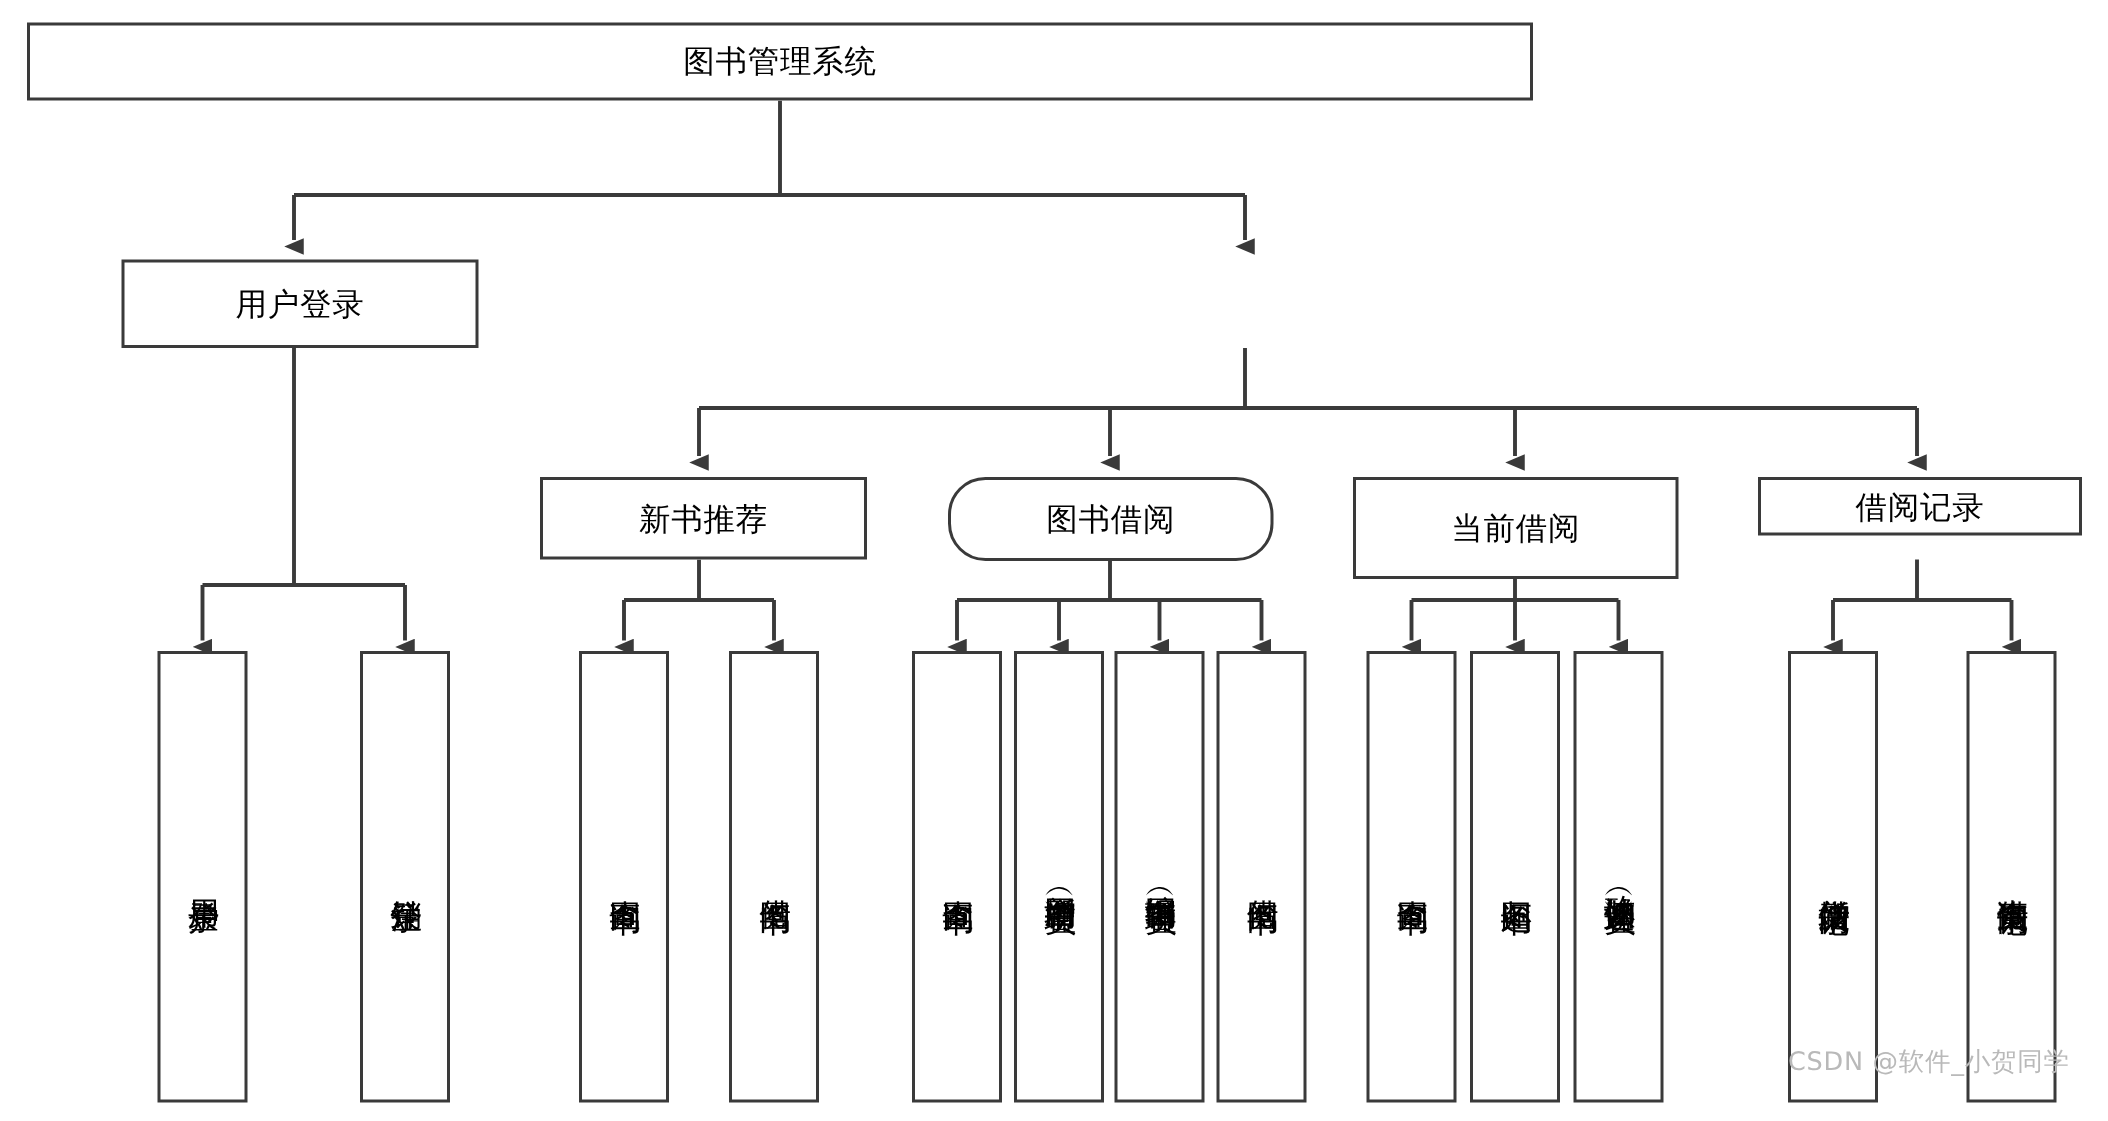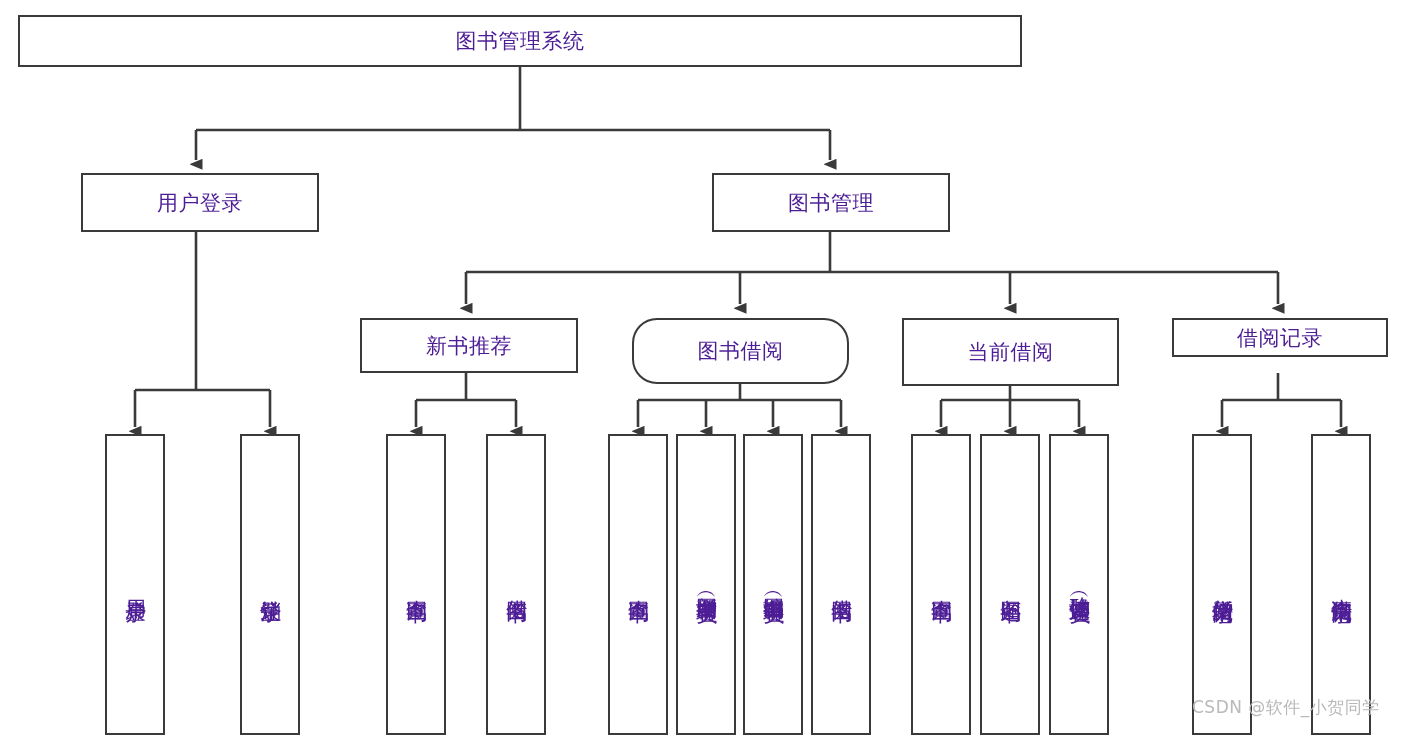--- a/index.html
+++ b/index.html
@@ -26,21 +26,21 @@
     pointer-events: none;
   }
   .node {
     position: absolute;
     box-sizing: border-box;
     border: 2.4px solid #3a3a3a;
     background: #ffffff;
     display: flex;
     align-items: center;
     justify-content: center;
-    color: #4c1d95;
+    color: #000000;
   }
   .node.horiz {
     font-size: 21px;
     letter-spacing: 0.5px;
   }
   .node.vert {
     writing-mode: vertical-rl;
     text-orientation: upright;
     font-size: 21px;
     line-height: 1.12;
@@ -118,28 +118,25 @@
     </g>
   </svg>
 
   <div class="node horiz" style="left:18px; top:15px; width:1004px; height:52px;">
     <span>图书管理系统</span>
   </div>
 
   <div class="node horiz" style="left:81px; top:173px; width:238px; height:59px;">
     <span>用户登录</span>
   </div>
-  <div class="node horiz" style="left:712px; top:173px; width:238px; height:59px;">
-    <span>图书管理</span>
-  </div>
 
   <div class="node horiz" style="left:360px; top:318px; width:218px; height:55px;">
     <span>新书推荐</span>
   </div>
-  <div class="node horiz" style="left:632px; top:318px; width:217px; height:66px;border-radius:25px;">
+  <div class="node horiz" style="left:632px; top:318px; width:217px; height:56px;border-radius:25px;">
     <span>图书借阅</span>
   </div>
   <div class="node horiz" style="left:902px; top:318px; width:217px; height:68px;">
     <span>当前借阅</span>
   </div>
   <div class="node horiz" style="left:1172px; top:318px; width:216px; height:39px;">
     <span>借阅记录</span>
   </div>
 
   <div class="node vert" style="left:105px; top:434px; width:60px; height:301px;">

